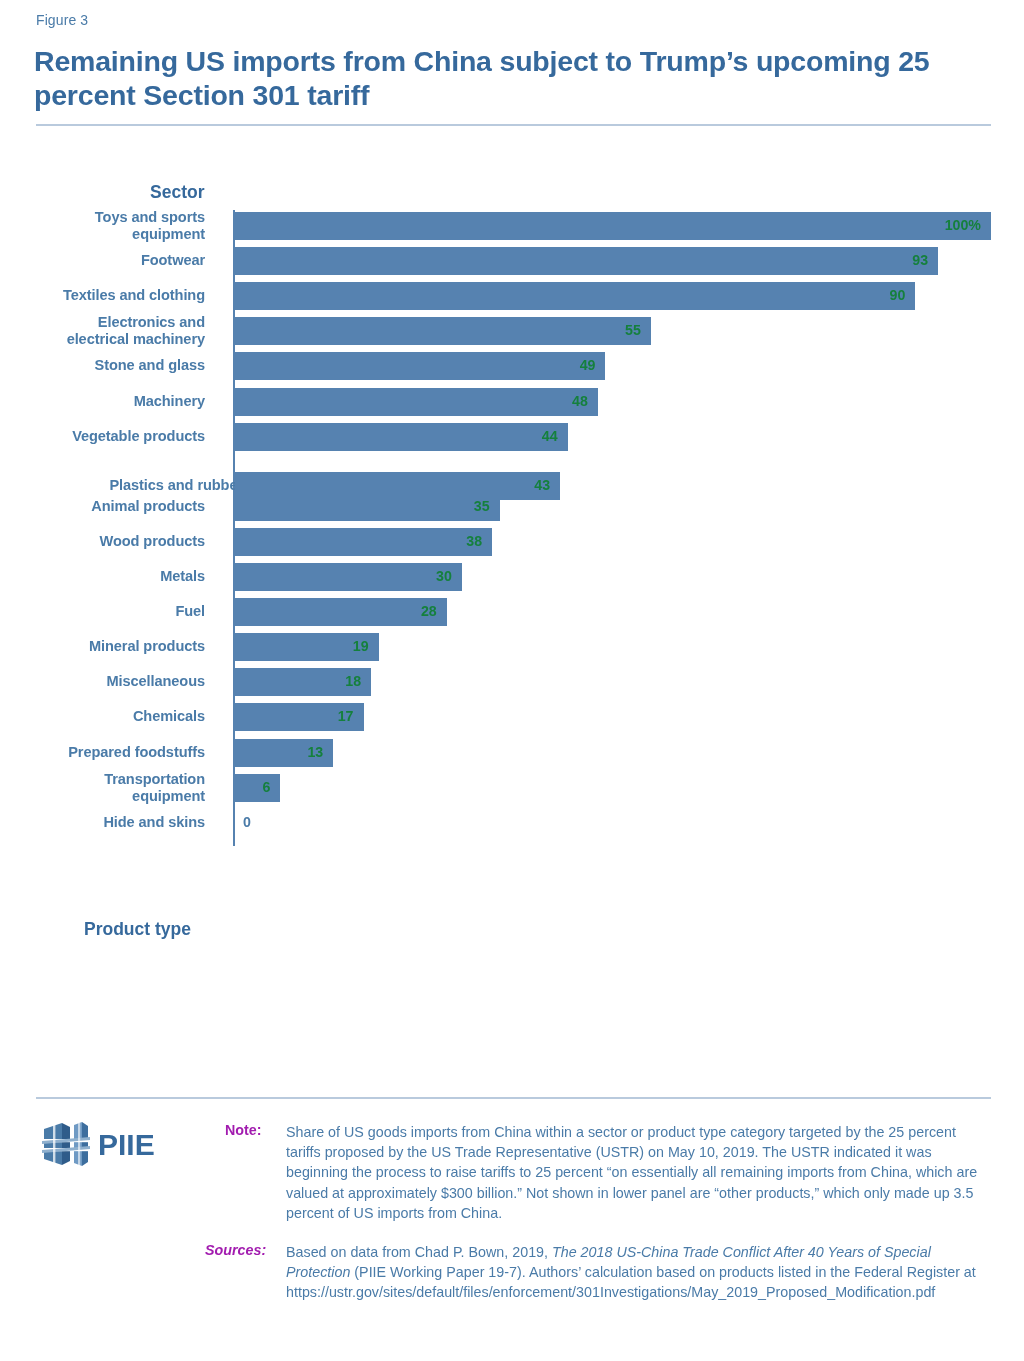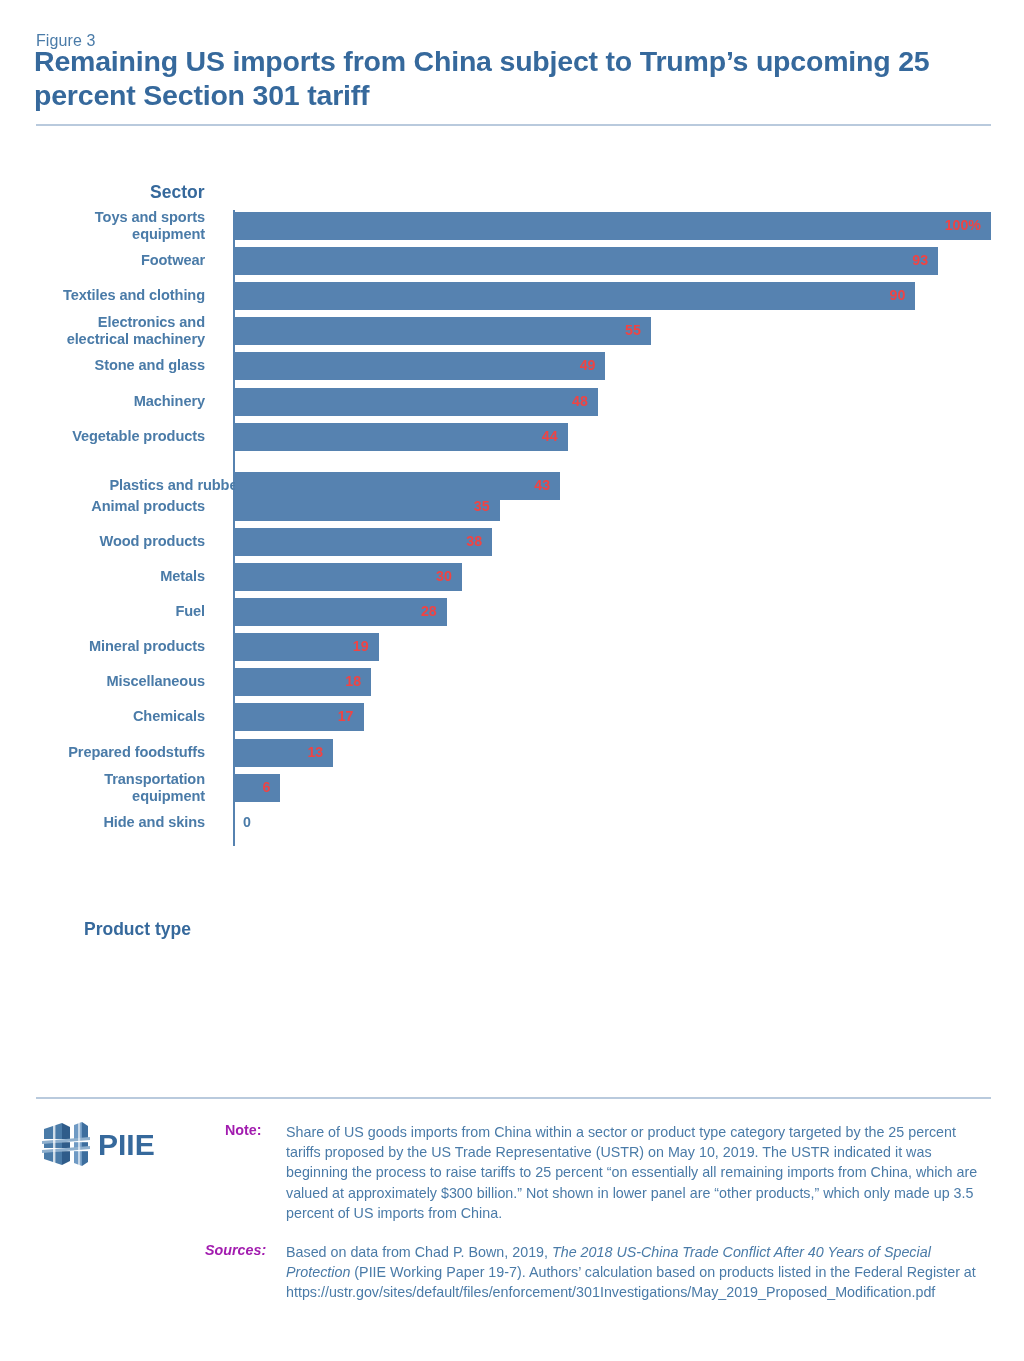--- a/index.html
+++ b/index.html
@@ -20,22 +20,22 @@
     left: 0; top: 0;
     width: 1024px;
     height: 1361px;
     overflow: hidden;
   }
 
   
   .figure-label {
     position: absolute;
     left: 36px;
-    top: 32px;
-    font-size: 16px;
+    top: 12px;
+    font-size: 14px;
     color: #4a7ba8;
     letter-spacing: 0.1px;
     text-align: center;
   }
   .title {
     position: absolute;
     left: 34px;
     top: 44px;
     width: 950px;
     font-size: 28.5px;
@@ -108,21 +108,21 @@
 
   .bar {
     position: absolute;
     left: 235px;
     background: #5682b0;
   }
   .bar-value {
     position: absolute;
     font-size: 14.2px;
     font-weight: bold;
-    color: #ef4444;
+    color: #15803d;
     white-space: nowrap;
   }
   .bar-value.outside {
     color: #4a7ba8;
   }
 
   
   .footer {
     position: absolute;
     left: 0;

